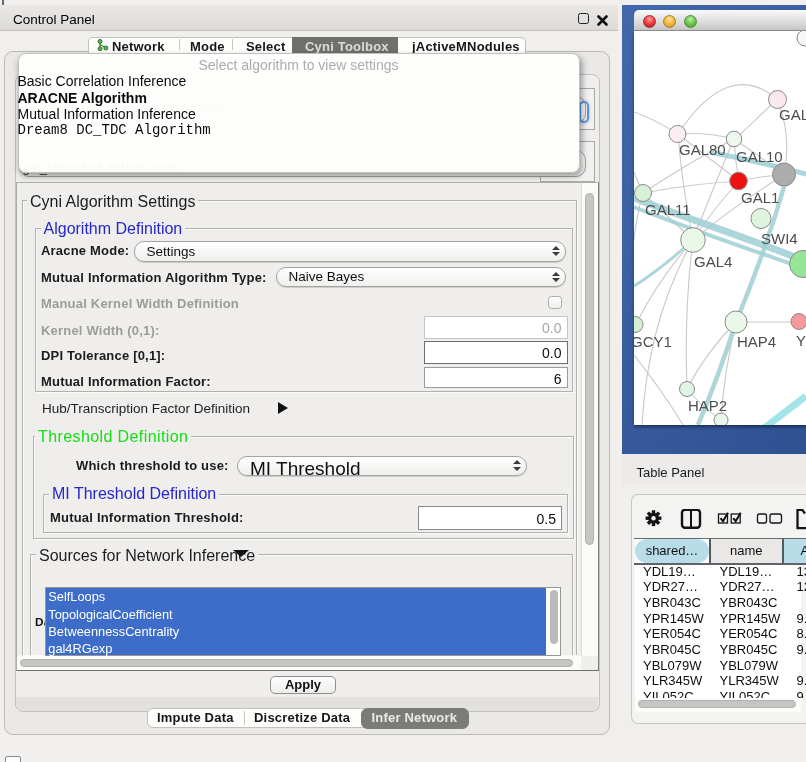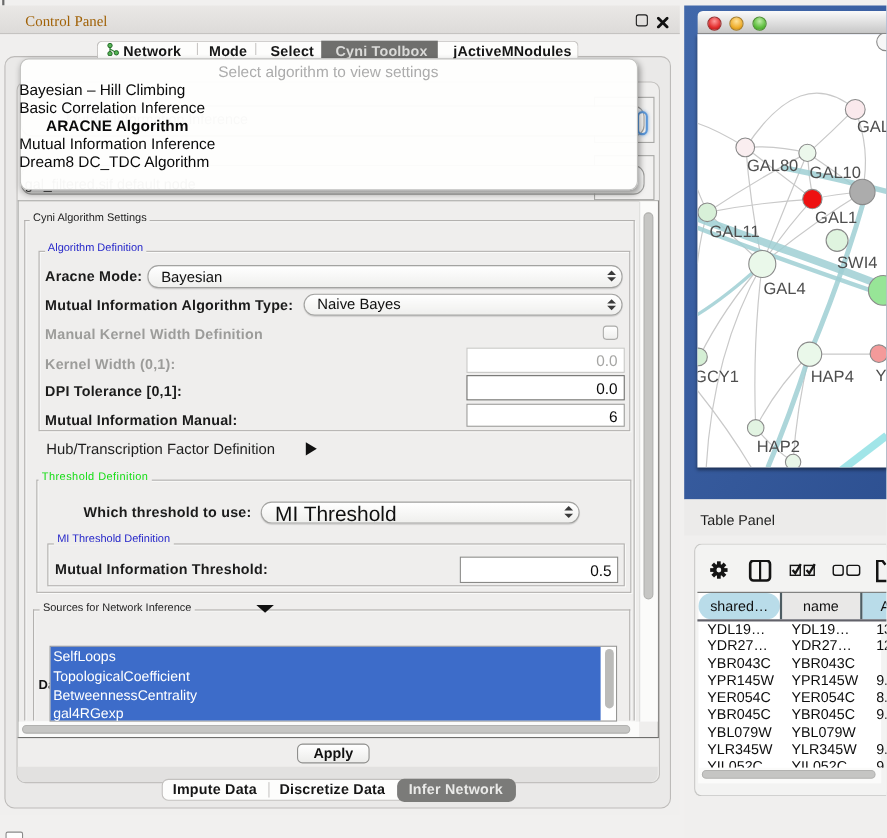--- a/index.html
+++ b/index.html
@@ -5,29 +5,29 @@
 * { margin:0; padding:0; box-sizing:border-box; }
 html,body { width:806px; height:762px; overflow:hidden; }
 body { font-family:"Liberation Sans", sans-serif; background:#F1F0EF; position:relative; }
 .abs { position:absolute; }
 .b { font-weight:bold; letter-spacing:0.2px; }
 .combo { background:linear-gradient(#FFFFFF,#EFEFED); border:1px solid #A3A3A1; border-radius:10px; box-shadow:0 1px 1px rgba(0,0,0,.15); }
 .arr { position:absolute; width:0; height:0; }
 .up { border-left:4.2px solid transparent; border-right:4.2px solid transparent; border-bottom:4.6px solid #3A3A3A; }
 .dn { border-left:4.2px solid transparent; border-right:4.2px solid transparent; border-top:4.6px solid #3A3A3A; }
 .gb { border:1px solid #B3B1AF; box-shadow:inset 1px 1px 0 #FAFAF9, 1px 1px 0 #FAFAF9; }
-.gl { font-size:10px; background:#EFEEED; padding:0 3px; white-space:nowrap; }
+.gl { font-size:16px; background:#EFEEED; padding:0 3px; white-space:nowrap; }
 </style>
 </head>
 <body>
 
 <div class="abs" style="left:2px;top:0;width:2px;height:5px;background:#6A6A6A;"></div>
 
 <div class="abs" style="left:0;top:5px;width:618px;height:26px;background:linear-gradient(#EAE8E6,#DDDBD9);border-bottom:1px solid #C5C3C1;"></div>
-<div class="abs" style="left:23px;top:11.5px;font-size:13.5px;color:#a16207;font-family:Liberation Serif, serif;">Control Panel</div>
+<div class="abs" style="left:13px;top:11.5px;font-size:13.5px;color:#000000;">Control Panel</div>
 <div class="abs" style="left:578px;top:13px;width:11px;height:11px;border:1.6px solid #1E1E1E;border-radius:2.5px;"></div>
 <svg class="abs" style="left:596.5px;top:14.5px;" width="11" height="11" viewBox="0 0 11 11">
     <path d="M1.5,1.5 L9.5,9.5 M9.5,1.5 L1.5,9.5" stroke="#111" stroke-width="2.6" stroke-linecap="round"></path>
   </svg>
 
 <div class="abs" style="left:0;top:32px;width:618px;height:709px;background:#F0EFEE;"></div>
 
 <div class="abs" style="left:4px;top:50.5px;width:605.5px;height:684px;background:#EAE9E8;border:1px solid #BDBBB9;border-radius:9px;"></div>
 
 <div class="abs" style="left:14.5px;top:74px;width:585px;height:638px;background:#EFEEED;border:1px solid #C2C0BE;border-radius:8px;"></div>
@@ -54,63 +54,62 @@
 <div class="abs" style="left:540px;top:141px;width:54.5px;height:40.5px;border:1px solid #A8A8A6;background:#F2F1F0;"></div>
 <div class="abs" style="left:19px;top:96px;width:567px;height:28px;border:1px solid #A2A2A0;border-radius:10px;background:linear-gradient(#FFFFFF,#EFEFED);"></div>
 <div class="abs" style="left:60px;top:101px;font-size:13px;color:#666;">Mutual Information Inference</div>
 <div class="abs" style="left:19px;top:150px;width:567px;height:26.5px;border:1px solid #A2A2A0;border-radius:10px;background:linear-gradient(#FFFFFF,#EFEFED);"></div>
 <div class="abs" style="left:22.5px;top:159.5px;font-size:13px;color:#333;">gal_filtered.sif default node</div>
 <div class="abs" style="left:578.5px;top:101px;width:10px;height:21.5px;border:2.6px solid #5B97D8;border-radius:7px;box-shadow:0 0 3px rgba(90,150,215,.8);"></div>
 
 <div class="abs" style="left:17.5px;top:53px;width:562.5px;height:119.5px;background:rgba(254,254,253,0.965);border:1px solid #C0C0BE;border-radius:8px;box-shadow:1.5px 3px 6px rgba(0,0,0,.38);z-index:30;"></div>
 <div class="abs" style="left:17.5px;top:57px;width:562px;text-align:center;font-size:14px;color:#ACACAC;z-index:31;">Select algorithm to view settings</div>
 <div class="abs" style="left:17.5px;top:73.4px;font-size:14px;color:#0A0A0A;z-index:31;">
-<div style="height:16.32px;line-height:16.32px;">Bayesian – Hill Climbing</div>
 <div style="height:16.32px;line-height:16.32px;">Basic Correlation Inference</div>
-<div style="height:16.32px;line-height:16.32px;font-weight:bold;text-align:center;">ARACNE Algorithm</div>
+<div style="height:16.32px;line-height:16.32px;font-weight:bold;">ARACNE Algorithm</div>
 <div style="height:16.32px;line-height:16.32px;">Mutual Information Inference</div>
-<div style="height:16.32px;line-height:16.32px;">Dream8 DC_TDC Algorithm</div>
+<div style="height:16.32px;line-height:16.32px;font-family:Liberation Mono, monospace;">Dream8 DC_TDC Algorithm</div>
 </div>
 
 <div class="abs" style="left:15.5px;top:181.5px;width:583px;height:489px;border:1px solid #ACACAA;border-right-color:#7E7E7C;border-bottom-color:#6F6F6D;background:#EFEEED;"></div>
 
 <div class="abs" style="left:581px;top:182.5px;width:16.5px;height:473.5px;background:#FBFBFA;border-left:1px solid #DDDDDB;"></div>
 <div class="abs" style="left:584.5px;top:193px;width:9.5px;height:352px;background:#C6C6C4;border:1px solid #B0B0AE;border-radius:5px;"></div>
 
 <div class="abs" style="left:16.5px;top:656px;width:564.5px;height:13.5px;background:#FBFBFA;"></div>
 <div class="abs" style="left:19.5px;top:658.5px;width:553.5px;height:8px;background:#C6C6C4;border:1px solid #B2B2B0;border-radius:4.5px;"></div>
 
 <div class="abs gb" style="left:21.5px;top:200px;width:555px;height:455px;border-bottom:none;"></div>
 <div class="abs gl" style="left:27px;top:192.9px;color:#1C1C1C;">Cyni Algorithm Settings</div>
 
 <div class="abs gb" style="left:34.5px;top:227.5px;width:538px;height:164px;"></div>
 <div class="abs gl" style="left:40.5px;top:219.5px;color:#2526C9;">Algorithm Definition</div>
 
 <div class="abs b" style="left:41px;top:243px;font-size:13px;color:#1B1B1B;">Aracne Mode:</div>
 <div class="abs combo" style="left:134px;top:241px;width:432px;height:20.5px;"></div>
-<div class="abs" style="left:146.5px;top:243.5px;font-size:13.5px;color:#101010;z-index:2;">Bayesian</div>
+<div class="abs" style="left:146.5px;top:243.5px;font-size:13.5px;color:#101010;z-index:2;">Settings</div>
 <div class="arr up" style="left:552.3px;top:246px;"></div>
 <div class="arr dn" style="left:552.3px;top:252.3px;"></div>
 
 <div class="abs b" style="left:41px;top:269.5px;font-size:13px;color:#1B1B1B;">Mutual Information Algorithm Type:</div>
 <div class="abs combo" style="left:275.5px;top:266.5px;width:290.5px;height:20.5px;"></div>
 <div class="abs" style="left:288.5px;top:269px;font-size:13.5px;color:#101010;z-index:2;">Naive Bayes</div>
 <div class="arr up" style="left:552.3px;top:271.5px;"></div>
 <div class="arr dn" style="left:552.3px;top:277.8px;"></div>
 
 <div class="abs b" style="left:41px;top:296px;font-size:13px;color:#9C9C9A;">Manual Kernel Width Definition</div>
 <div class="abs" style="left:548px;top:296px;width:14px;height:13px;border:1px solid #ADADAB;border-radius:3.5px;background:linear-gradient(#FEFEFE,#EFEFED);"></div>
 
 <div class="abs b" style="left:41px;top:322.5px;font-size:13px;color:#9C9C9A;">Kernel Width (0,1):</div>
 <div class="abs" style="left:424px;top:315.5px;width:143.5px;height:23px;border:1px solid #C6C6C4;background:#FFF;font-size:14px;color:#A6A6A4;text-align:right;padding:3.5px 5px 0 0;">0.0</div>
 
 <div class="abs b" style="left:41px;top:348px;font-size:13px;color:#1B1B1B;">DPI Tolerance [0,1]:</div>
 <div class="abs" style="left:424px;top:340.5px;width:143.5px;height:23.5px;border:1.5px solid #6E6E6C;background:#FFF;font-size:14px;color:#0A0A0A;text-align:right;padding:3.5px 5px 0 0;">0.0</div>
 
-<div class="abs b" style="left:41px;top:373.5px;font-size:13px;color:#1B1B1B;">Mutual Information Manual:</div>
+<div class="abs b" style="left:41px;top:373.5px;font-size:13px;color:#1B1B1B;">Mutual Information Factor:</div>
 <div class="abs" style="left:424px;top:367px;width:143.5px;height:21px;border:1px solid #9A9A98;background:#FFF;font-size:14px;color:#0A0A0A;text-align:right;padding:2.5px 5px 0 0;">6</div>
 
 <div class="abs" style="left:42px;top:401px;font-size:13.5px;color:#1E1E1E;">Hub/Transcription Factor Definition</div>
 <div class="abs" style="left:278px;top:401.5px;width:0;height:0;border-left:10px solid #111;border-top:6.5px solid transparent;border-bottom:6.5px solid transparent;"></div>
 
 <div class="abs gb" style="left:32.5px;top:435.5px;width:541.5px;height:103px;"></div>
 <div class="abs gl" style="left:35px;top:427.5px;color:#14DD14;letter-spacing:0.4px;">Threshold Definition</div>
 
 <div class="abs b" style="left:76px;top:458px;font-size:13px;color:#1B1B1B;">Which threshold to use:</div>
 <div class="abs combo" style="left:237px;top:455.5px;width:289.5px;height:20px;"></div>

